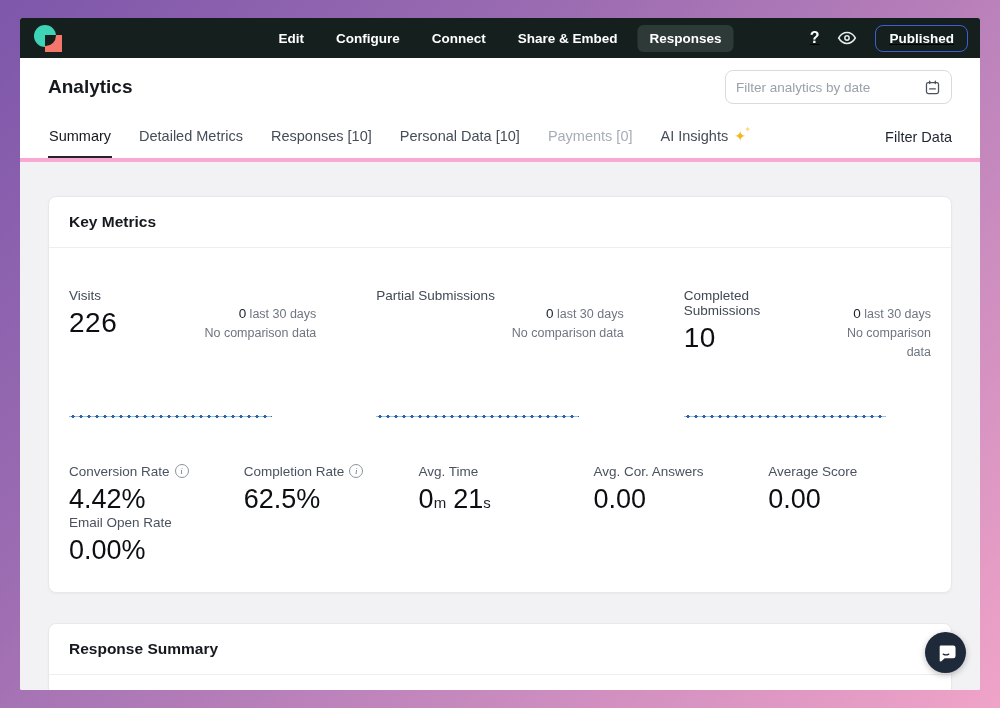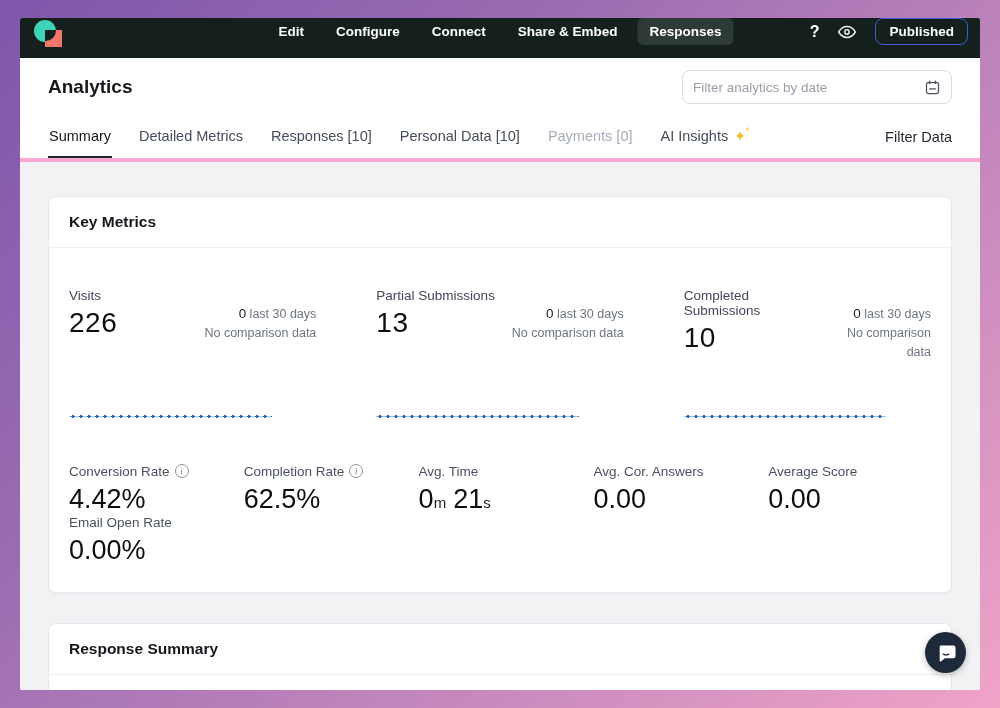--- a/index.html
+++ b/index.html
@@ -9,22 +9,22 @@
     background:linear-gradient(135deg,#7e57ab 0%,#9a6bb1 32%,#c387bd 66%,#f0a3c7 100%);
     position:relative;
   }
   .window {
     position:absolute; left:20px; top:18px; right:20px; bottom:18px;
     background:#fff; border-radius:2px; overflow:hidden;
     display:flex; flex-direction:column;
   }
   
   .navbar {
-    height:40px; background:#15201e; display:flex; align-items:flex-start;
-    padding:0 12px; position:relative; flex:0 0 auto;
+    height:40px; background:#15201e; display:flex; align-items:center;
+    padding:0 12px; position:relative; flex:0 0 auto;text-decoration:underline;
   }
   .logo { position:relative; width:34px; height:30px; cursor:pointer; }
   .logo .circle { position:absolute; left:2px; top:2px; width:22px; height:22px; border-radius:50%; background:#3ed3b4; }
   .logo .square { position:absolute; left:13px; top:12px; width:17px; height:17px; background:#f5766b; }
   .logo .overlap { position:absolute; left:13px; top:12px; width:11px; height:11px; background:#15201e; border-bottom-right-radius:95%; }
   .nav-menu { position:absolute; left:50%; transform:translateX(-50%); display:flex; align-items:center; gap:8px; }
   .nav-item {
     color:#fff; font-size:13.5px; font-weight:700; padding:6px 12px; border-radius:6px;
     cursor:pointer; white-space:nowrap;
   }
@@ -34,21 +34,21 @@
   .eye-icon { width:20px; height:20px; cursor:pointer; display:flex; align-items:center; }
   .publish-btn {
     background:transparent; color:#fff; font-size:13.5px; font-weight:700;
     border:1.5px solid #3d5fd3; border-radius:8px; padding:5px 13px; cursor:pointer;
     font-family:inherit;
   }
   
   .page-header { height:58px; display:flex; align-items:center; justify-content:space-between; padding:0 28px; background:#fff; flex:0 0 auto; }
   .page-title { font-size:19px; font-weight:700; color:#15181d; }
   .filter-box {
-    width:270px; height:34px; border:1px solid #d8dae0; border-radius:8px;
+    width:227px; height:34px; border:1px solid #d8dae0; border-radius:8px;
     display:flex; align-items:center; padding:0 10px; background:#fff;
   }
   .filter-box input {
     border:none; outline:none; flex:1; font-size:13.5px; color:#333; font-family:inherit; min-width:0;
   }
   .filter-box input::placeholder { color:#9aa0aa; }
   .calendar-icon { width:17px; height:17px; color:#4c525c; flex:0 0 auto; cursor:pointer; }
   
   .tabs { display:flex; align-items:stretch; padding:0 28px; border-bottom:4px solid #f9a8d4; background:#fff; height:46px; flex:0 0 auto; }
   .tab {
@@ -183,21 +183,20 @@
               <div class="pm-value">226</div>
             </div>
             <div class="pm-delta">
               <div class="d1"><b>0</b><span> last 30 days</span></div>
               <div class="d2">No comparison data</div>
             </div>
           </div>
           <div class="primary-metric">
             <div>
               <div class="pm-label">Partial Submissions</div>
-              <div class="pm-value">13</div>
             </div>
             <div class="pm-delta">
               <div class="d1"><b>0</b><span> last 30 days</span></div>
               <div class="d2">No comparison data</div>
             </div>
           </div>
           <div class="primary-metric">
             <div>
               <div class="pm-label">Completed Submissions</div>
               <div class="pm-value">10</div>

